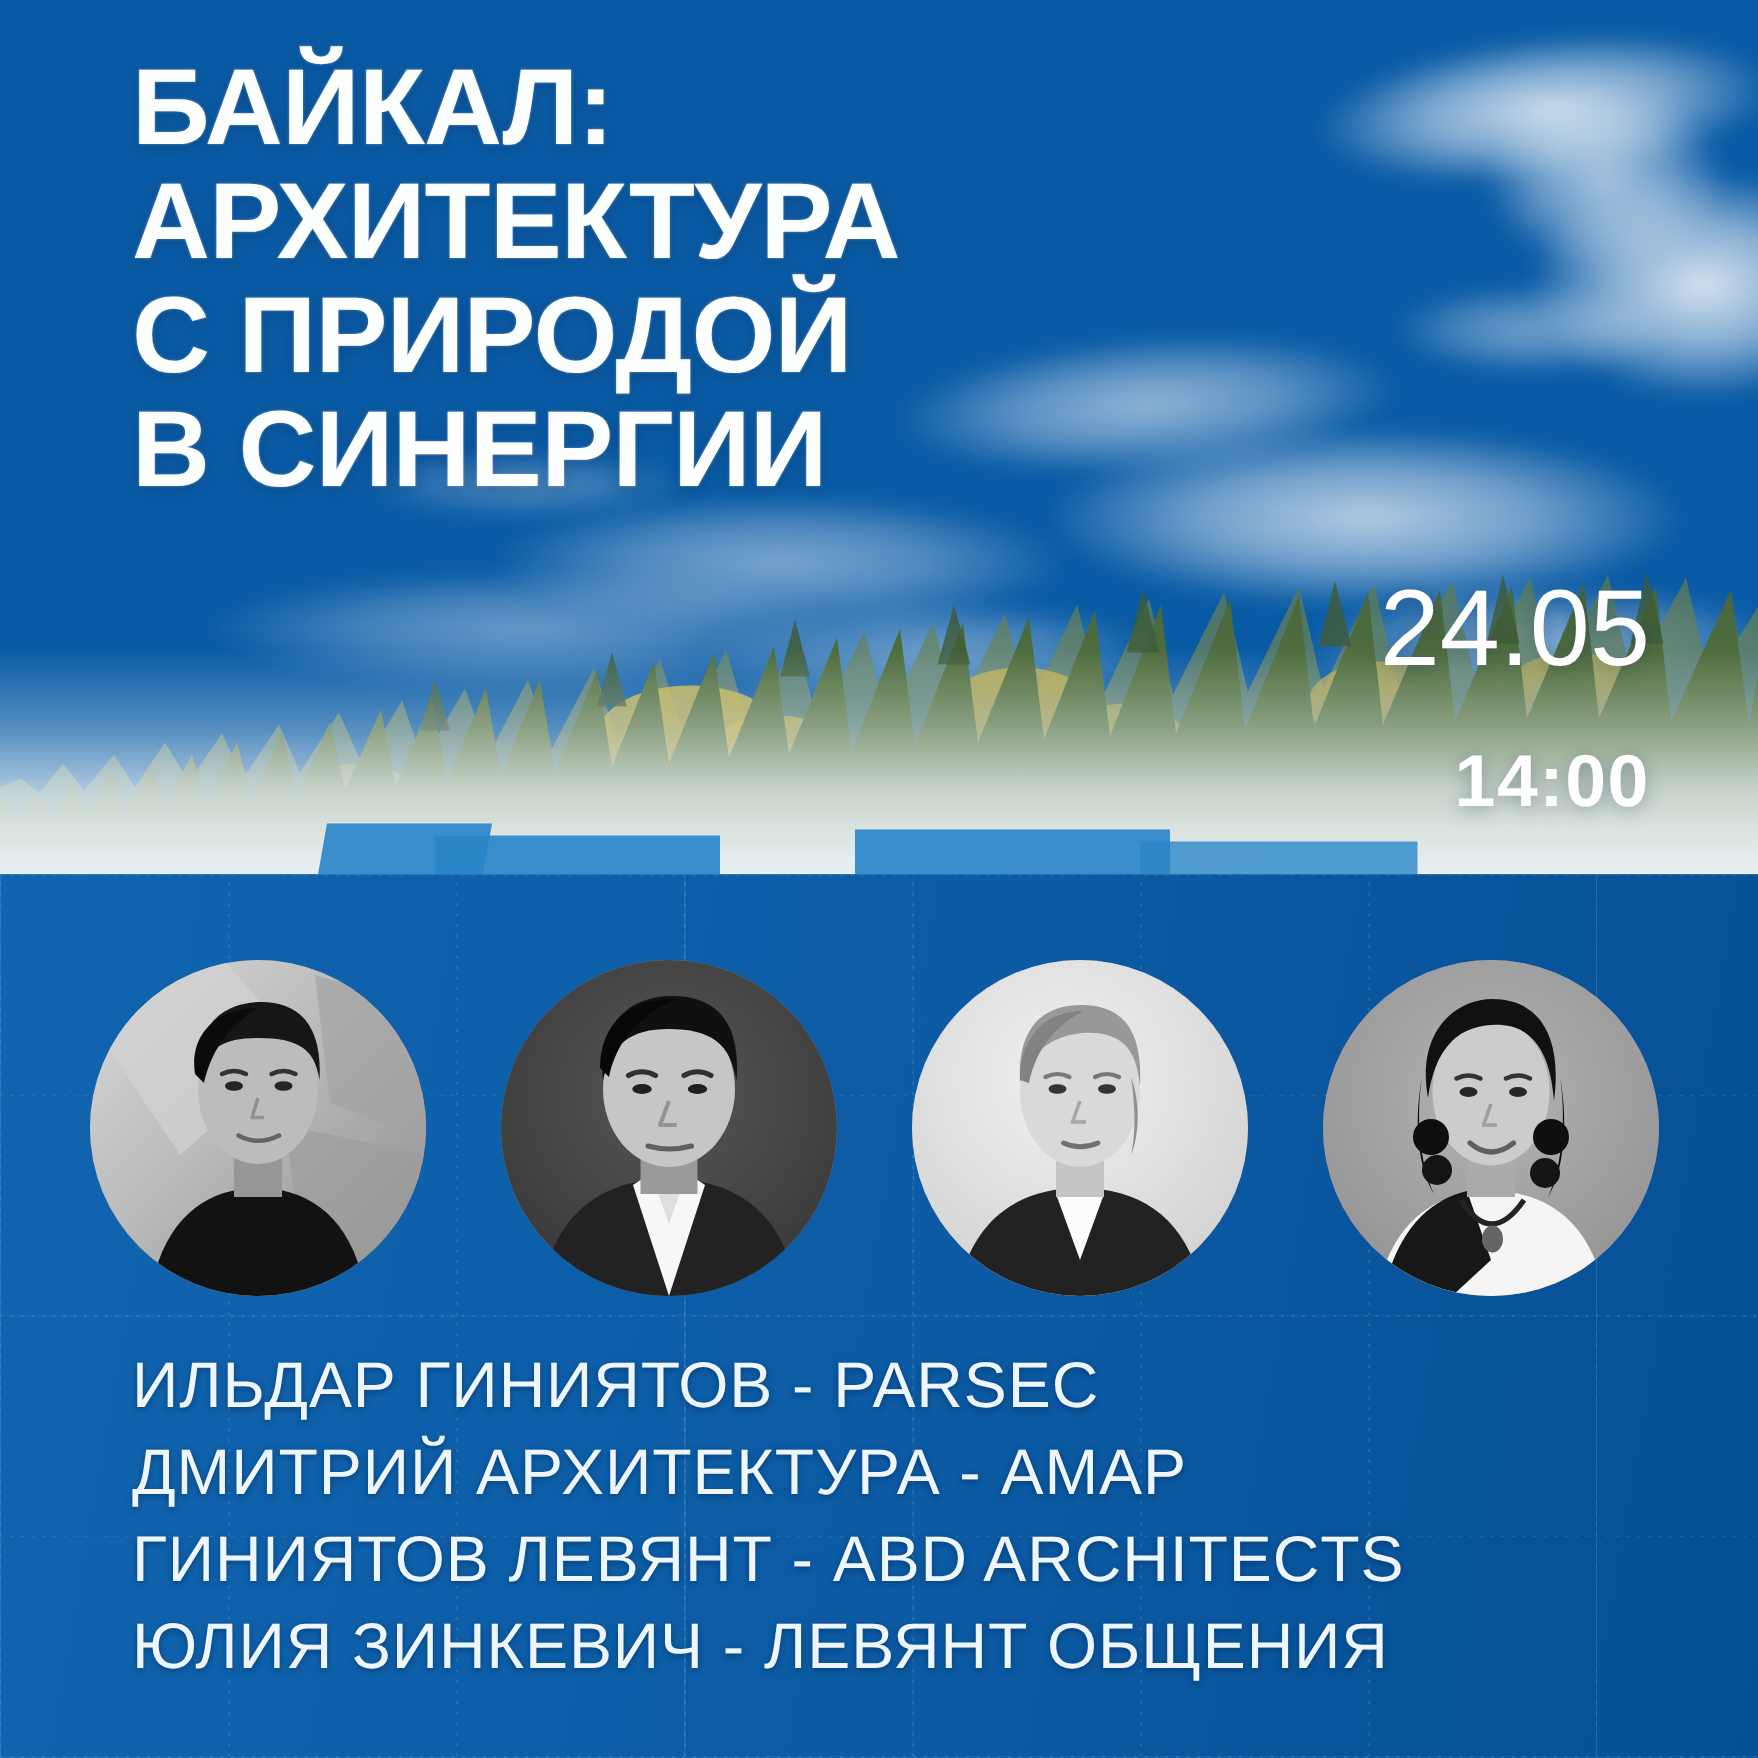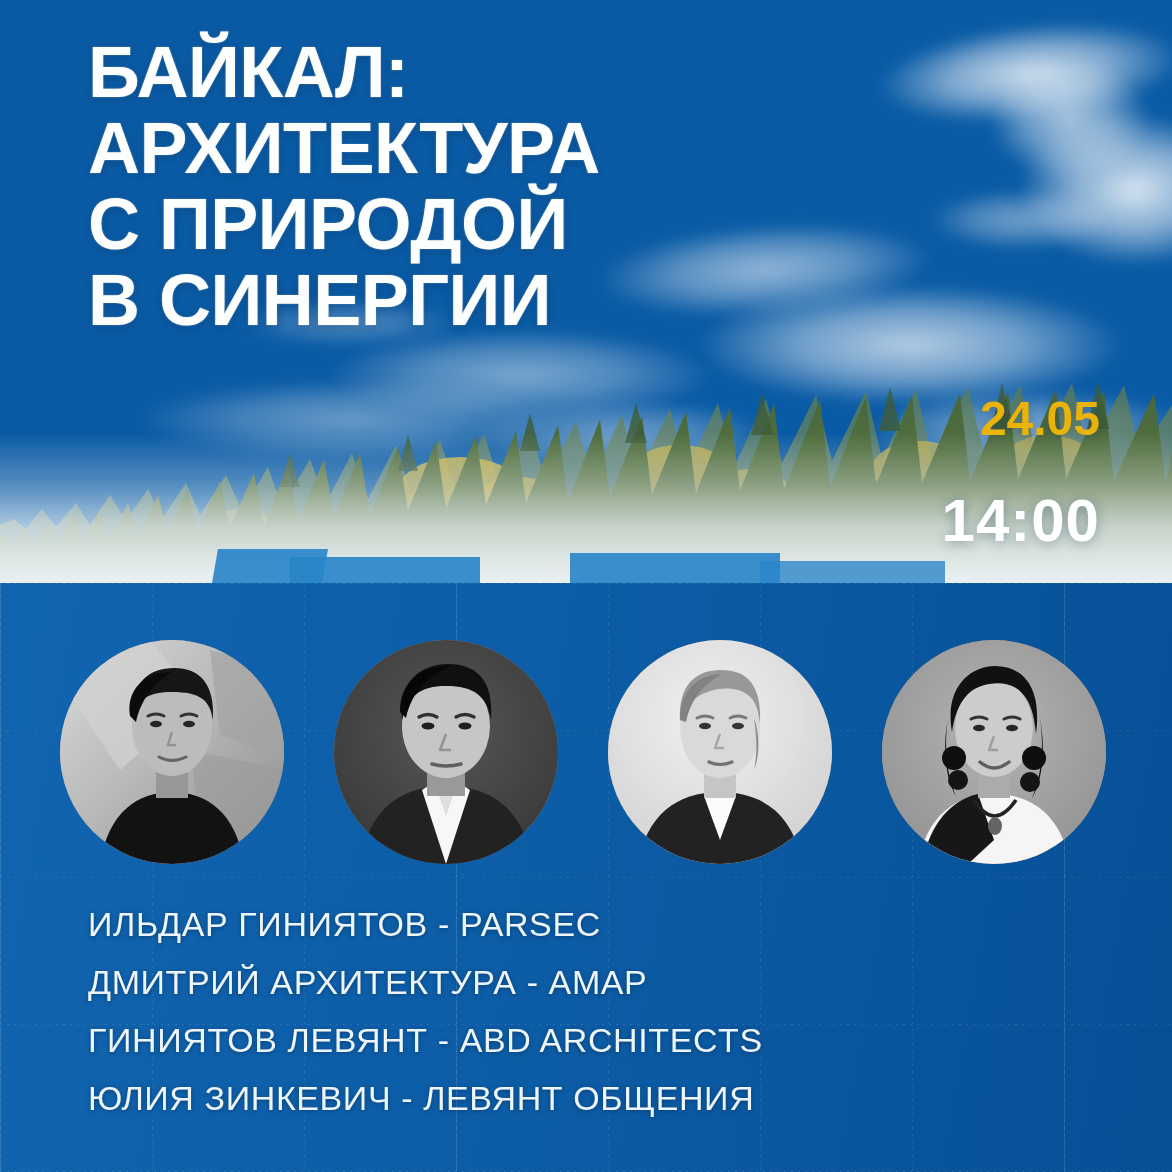--- a/index.html
+++ b/index.html
@@ -120,31 +120,31 @@
 
   
   .datetime {
     position: absolute;
     right: 72px;
     top: 378px;
     z-index: 6;
     text-align: right;
   }
   .date-text {
-    color: #eab308;
-    font-weight: 700;
-    font-size: 48px;
+    color: #ffffff;
+    font-weight: 400;
+    font-size: 72px;
     line-height: 82px;
     letter-spacing: 0px;
     text-shadow: 0 2px 12px rgba(20,50,90,0.35);
   }
   .time-text {
     color: #ffffff;
     font-weight: 700;
-    font-size: 60px;
+    font-size: 49px;
     line-height: 78px;
     margin-top: 22px;
     letter-spacing: 1px;
     text-shadow: 0 2px 12px rgba(20,50,90,0.35);
   }
 
   
   .panel {
     position: absolute;
     left: 0;
@@ -201,21 +201,21 @@
 
   
   .speakers {
     position: absolute;
     left: 88px;
     top: 312px;  
     z-index: 4;
   }
   .speaker-line {
     color: #eef6fb;
-    font-size: 34px;
+    font-size: 43px;
     line-height: 58px;
     font-weight: 400;
     letter-spacing: 0.6px;
     white-space: nowrap;
     text-shadow: 0 1px 4px rgba(3,40,80,0.55);
   }
 </style>
 </head>
 <body>
 

